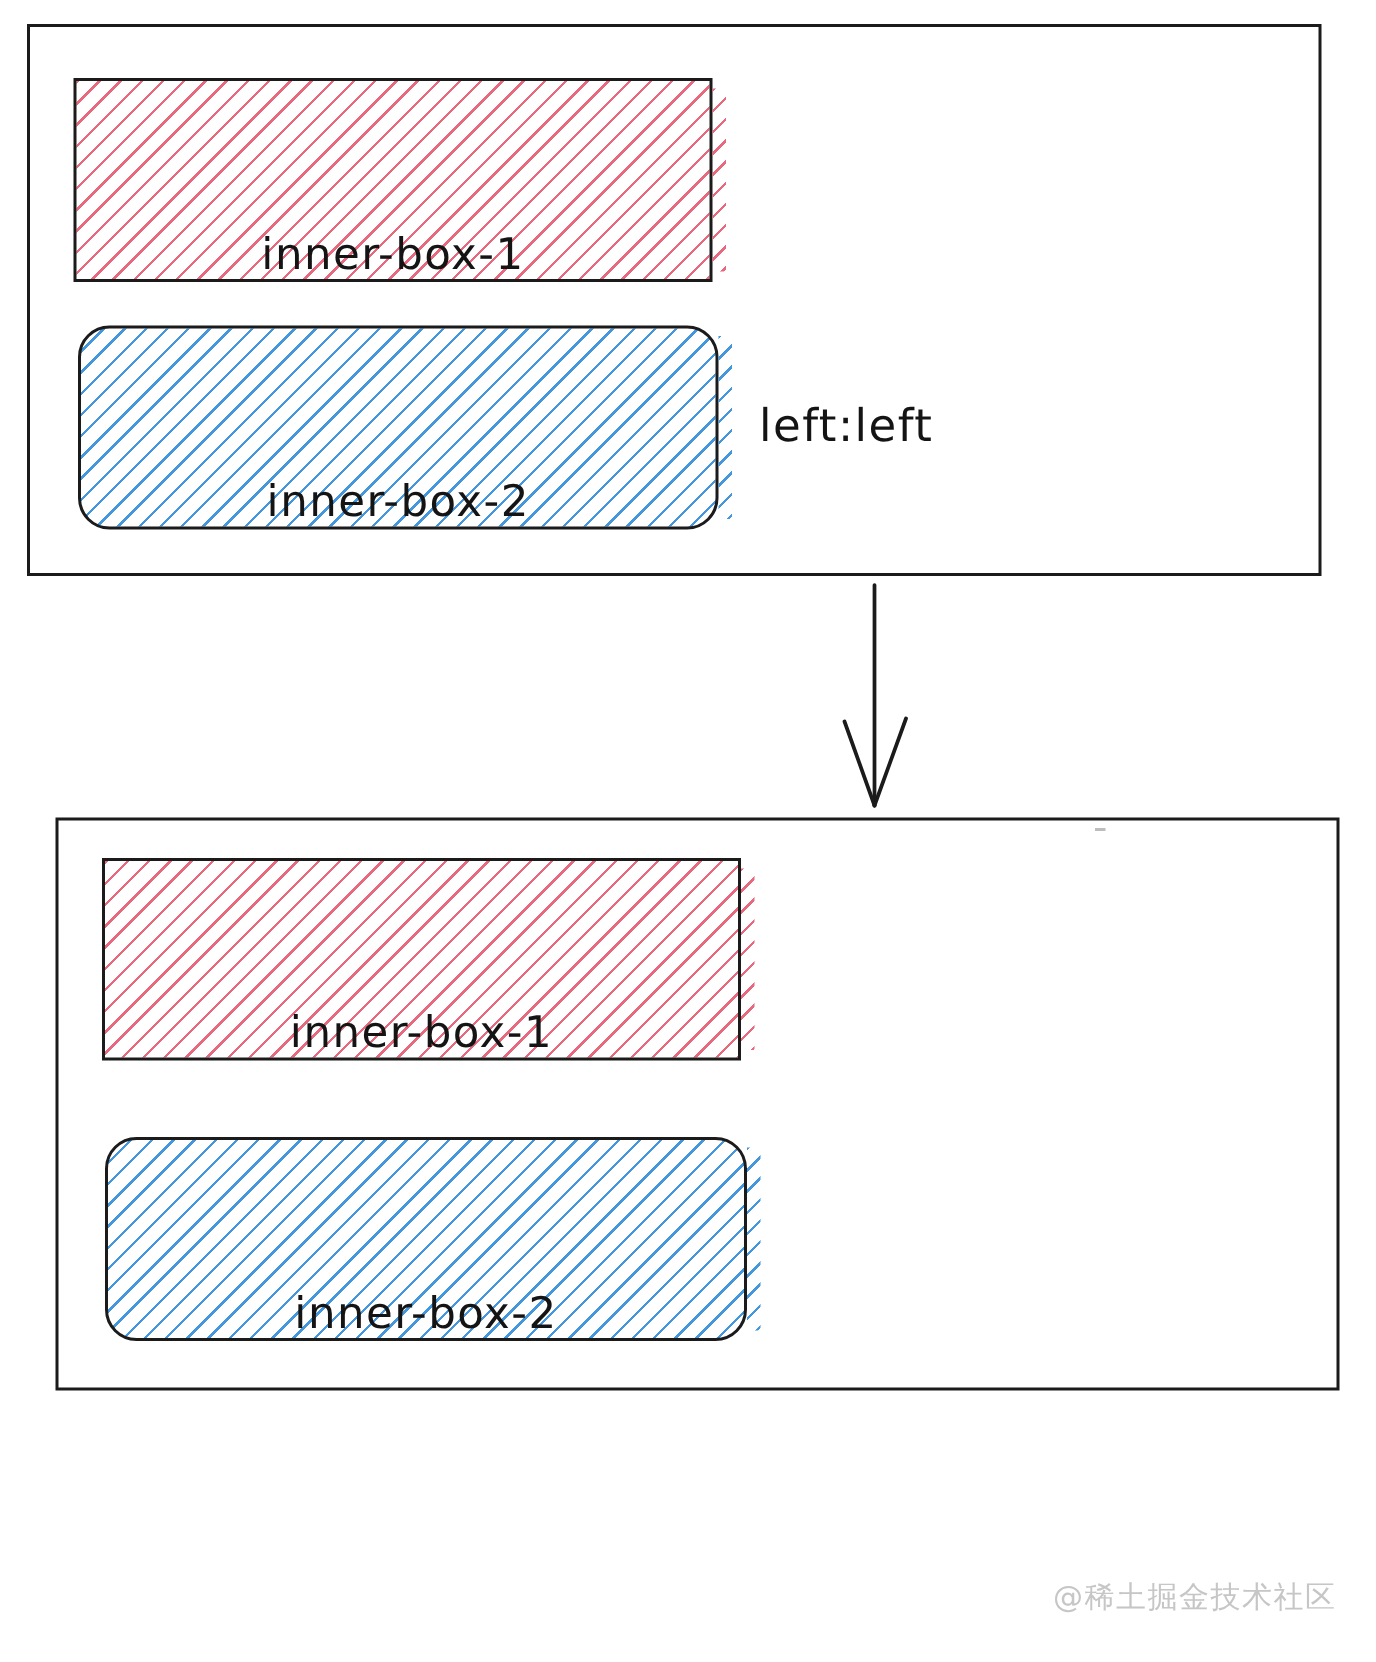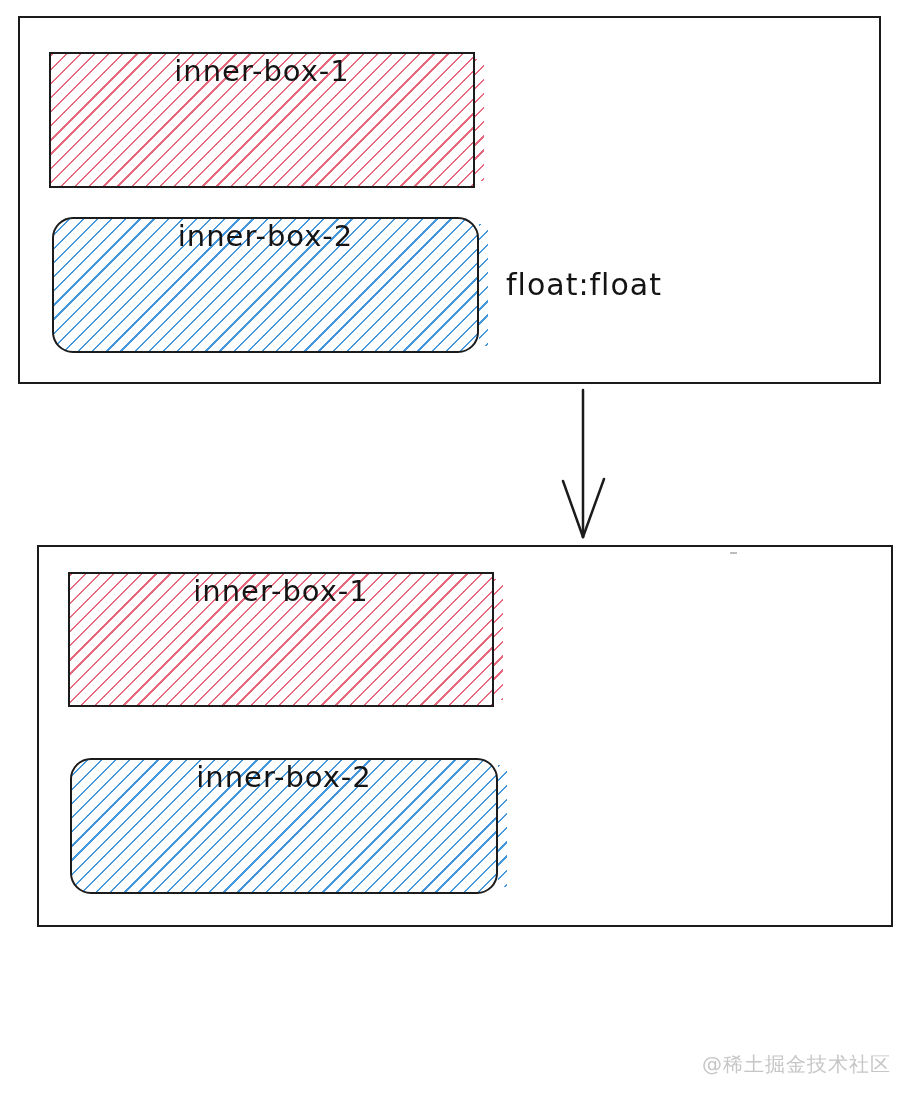--- a/index.html
+++ b/index.html
@@ -25,21 +25,21 @@
     background: #ffffff;
   }
   #container-before { left: 18px; top: 16px; width: 863px; height: 368px; }
   #container-after  { left: 37px; top: 545px; width: 856px; height: 382px; }
 
   
   .hatch-box {
     position: absolute;
     border: 2px solid var(--ink);
     display: flex;
-    align-items: flex-start;
+    align-items: flex-end;
     justify-content: center;
   }
   .hatch-red {
     background-image: repeating-linear-gradient(135deg,
       var(--red-hatch) 0px, var(--red-hatch) 1.6px,
       transparent 1.6px, transparent 10px);
   }
   .hatch-blue {
     background-image: repeating-linear-gradient(135deg,
       var(--blue-hatch) 0px, var(--blue-hatch) 1.6px,
@@ -120,21 +120,21 @@
 
 <div class="canvas">
 
   <div class="outer" id="container-before">
     <div class="hatch-box hatch-red pos-red">
       <span class="box-label">inner-box-1</span>
     </div>
     <div class="hatch-box hatch-blue pos-blue">
       <span class="box-label">inner-box-2</span>
     </div>
-    <div class="float-note">float:float</div>
+    <div class="float-note">left:left</div>
   </div>
 
   <svg class="arrow-svg" viewBox="0 0 80 158" aria-hidden="true">
     <path d="M38 5 L38 152"></path>
     <path d="M18 96 L38 152"></path>
     <path d="M59 94 L38 152"></path>
   </svg>
 
   <div class="outer" id="container-after">
     <div class="hatch-box hatch-red pos-red">

